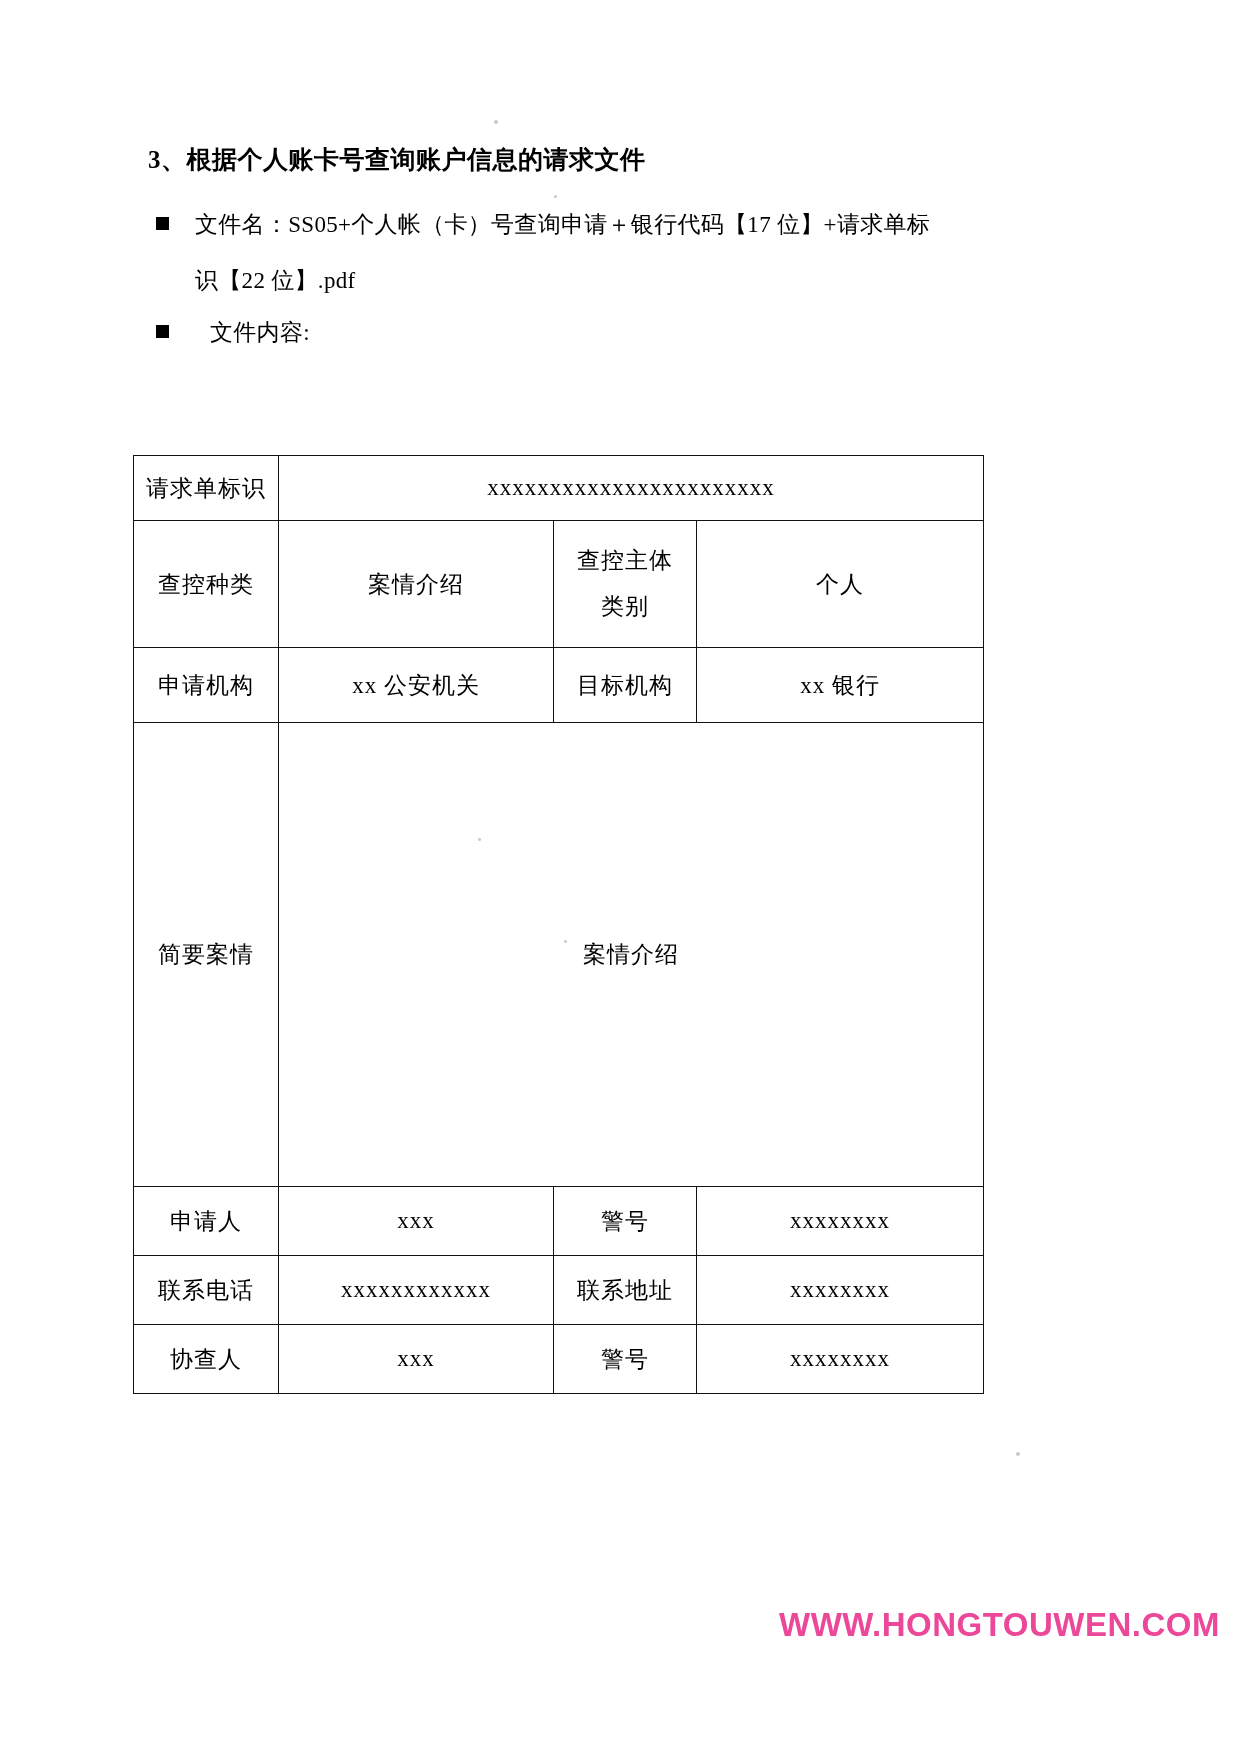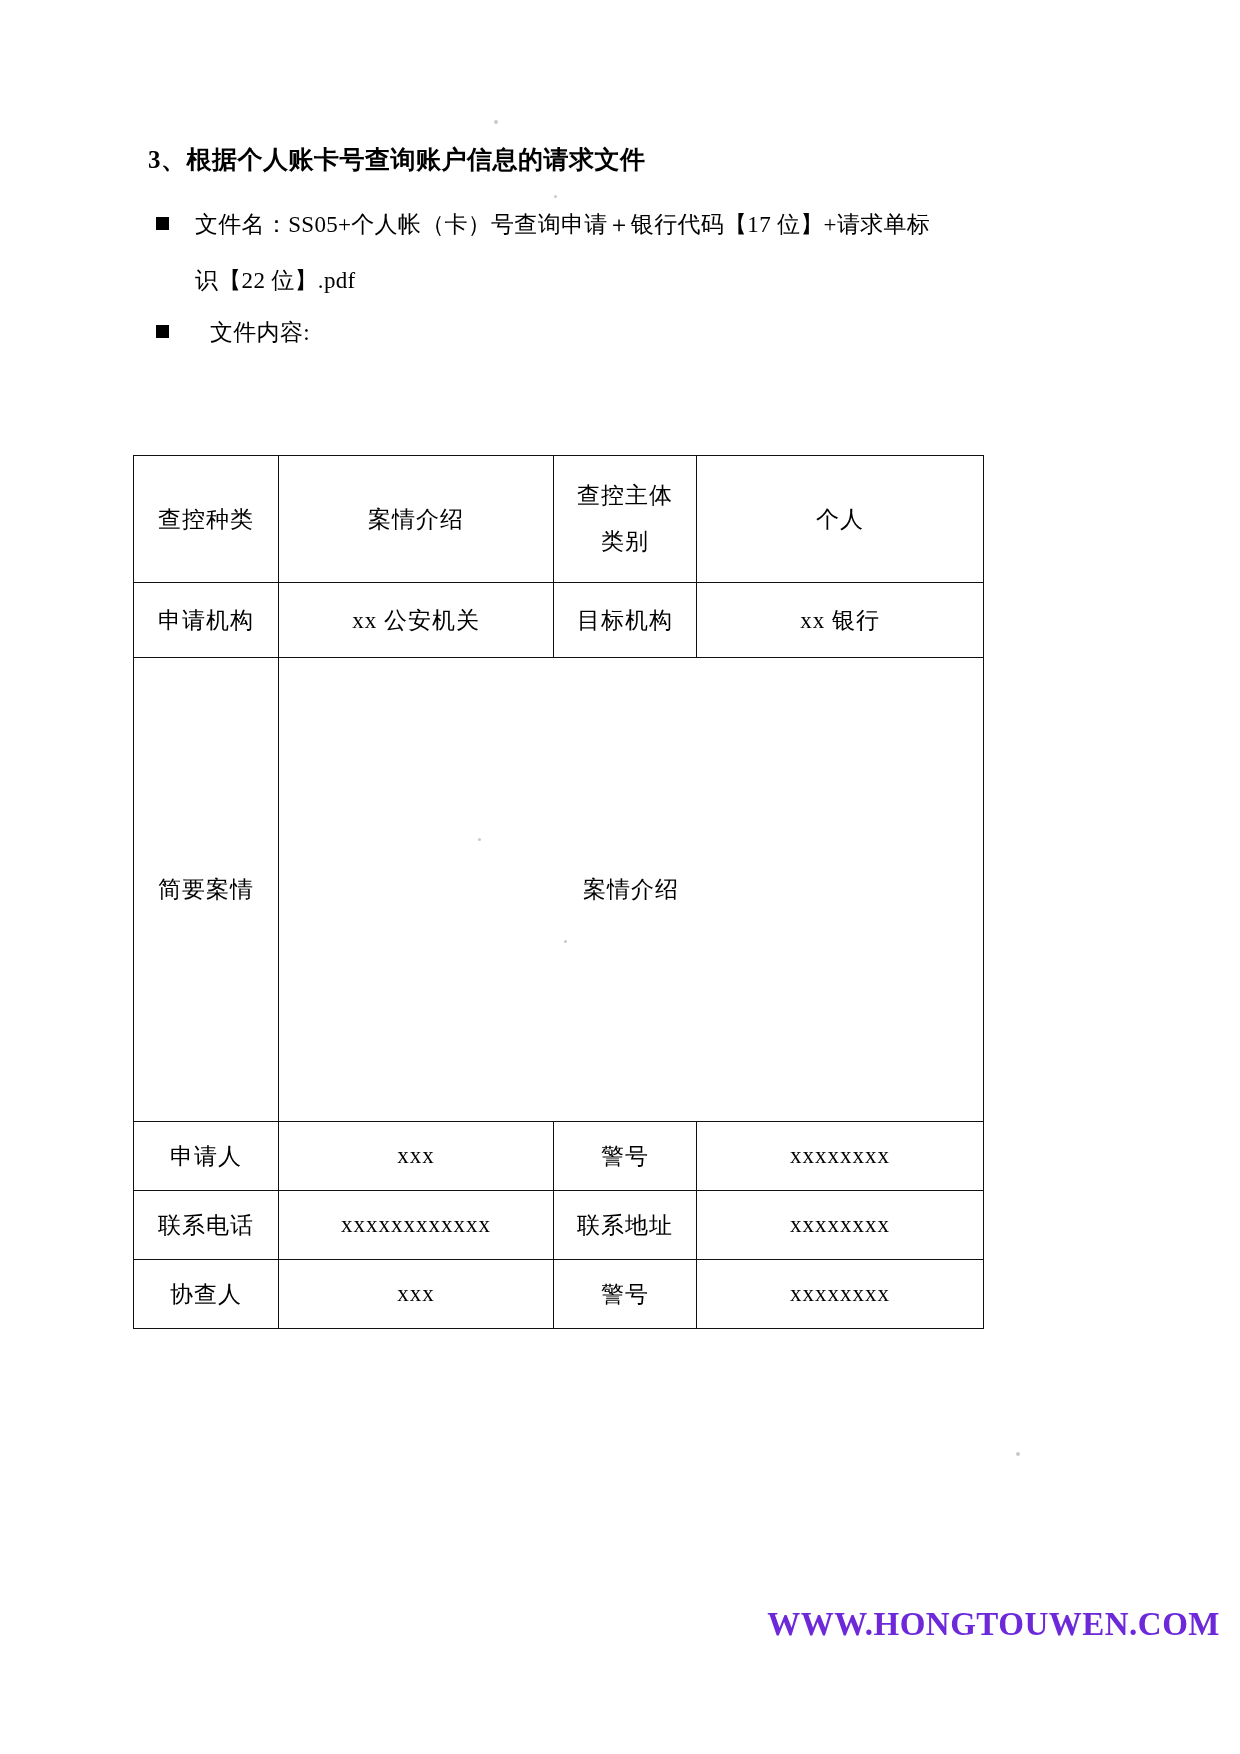--- a/index.html
+++ b/index.html
@@ -161,20 +161,24 @@
 
   <table class="sheet">
     <colgroup>
       <col style="width:145px">
       <col style="width:275px">
       <col style="width:143px">
       <col style="width:287px">
     </colgroup>
     <tbody>
 
+      <tr class="r-id">
+        <td>请求单标识</td>
+        <td colspan="3" class="mono-x">xxxxxxxxxxxxxxxxxxxxxxx</td>
+      </tr>
 
       <tr class="r-kind">
         <td>查控种类</td>
         <td>案情介绍</td>
         <td class="two-line">
           <span>查控主体</span><br>
           <span>类别</span>
         </td>
         <td>个人</td>
       </tr>
@@ -208,15 +212,15 @@
       <tr class="r-bot">
         <td>协查人</td>
         <td class="mono-x">xxx</td>
         <td>警号</td>
         <td class="mono-x">xxxxxxxx</td>
       </tr>
 
     </tbody>
   </table>
 
-  <div class="watermark" style="color: #6d28d9; font-family: Liberation Serif, serif;">WWW.HONGTOUWEN.COM</div>
+  <div class="watermark" style="color: #ec4899;">WWW.HONGTOUWEN.COM</div>
 
 </div>
 
 </body></html>

